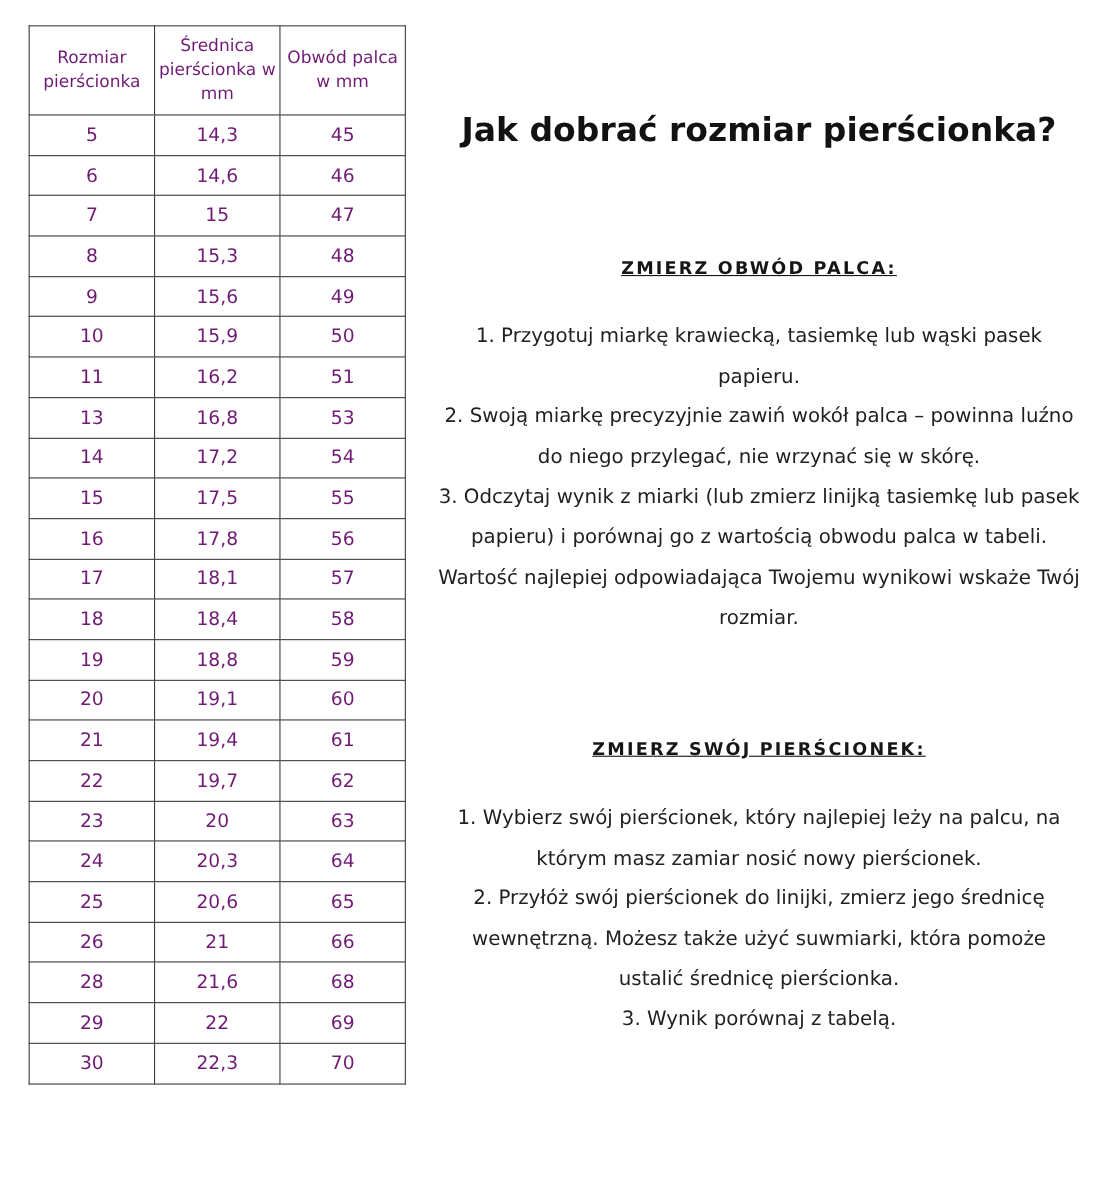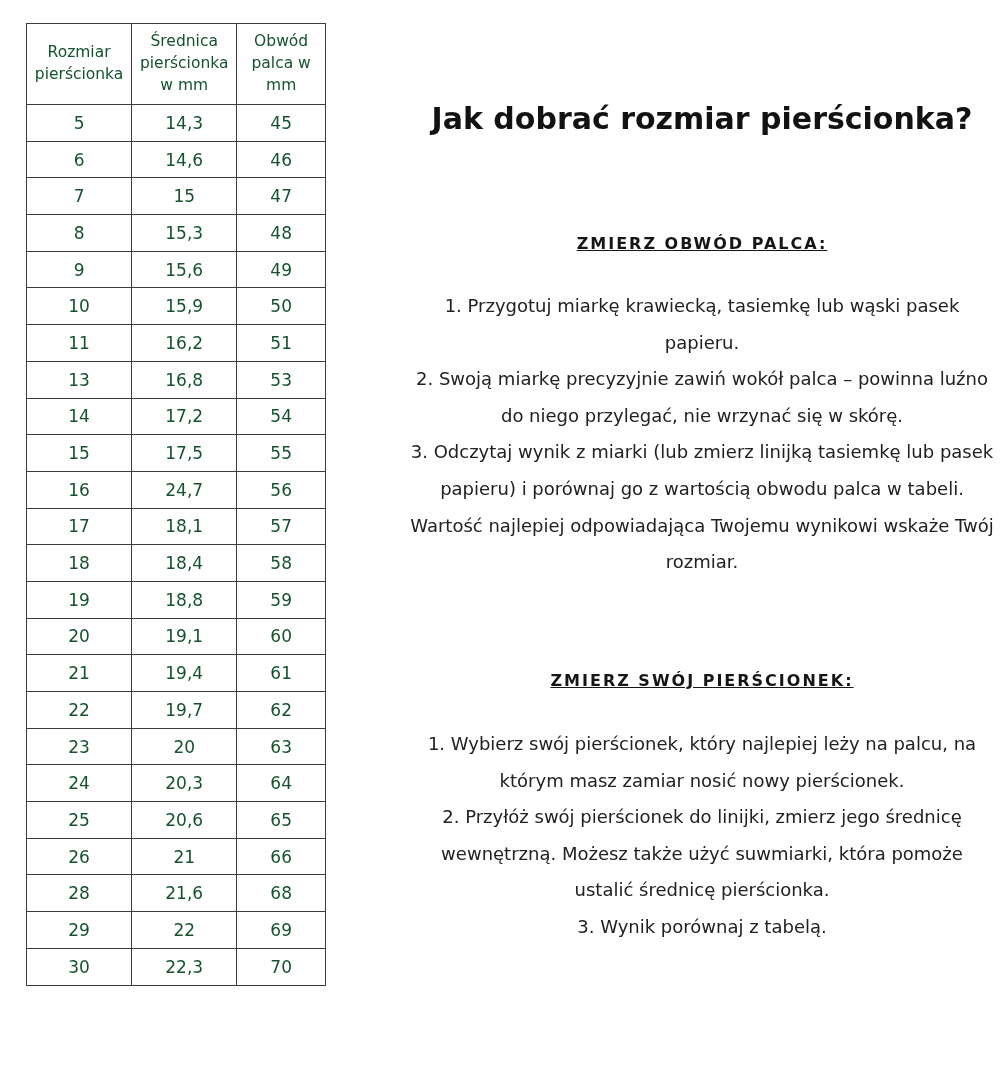--- a/index.html
+++ b/index.html
@@ -12,23 +12,23 @@
     height: 1084px;
     background: #ffffff;
     overflow: hidden;
   }
 
   
   .size-table {
     position: absolute;
     left: 26px;
     top: 23px;
-    width: 300px;
+    width: 343px;
     border-collapse: collapse;
-    color: #14532d;
+    color: #701a75;
   }
   .size-table th, .size-table td {
     border: 1px solid #3d3d3d;
     text-align: center;
     vertical-align: middle;
     font-weight: normal;
   }
   .size-table th {
     height: 81px;
     width: 114px;
@@ -43,21 +43,20 @@
   }
 
   
   .guide {
     position: absolute;
     left: 398px;
     top: 0;
     width: 584px;
     height: 1084px;
     color: #1f1f1f;
-    margin-left: 12px;
   }
   .guide-title {
     position: absolute;
     top: 101px;
     width: 100%;
     text-align: center;
     font-size: 30px;
     font-weight: bold;
     letter-spacing: 0px;
     white-space: nowrap;
@@ -146,21 +145,21 @@
           <td>17,2</td>
           <td>54</td>
         </tr>
         <tr>
           <td>15</td>
           <td>17,5</td>
           <td>55</td>
         </tr>
         <tr>
           <td>16</td>
-          <td>24,7</td>
+          <td>17,8</td>
           <td>56</td>
         </tr>
         <tr>
           <td>17</td>
           <td>18,1</td>
           <td>57</td>
         </tr>
         <tr>
           <td>18</td>
           <td>18,4</td>

